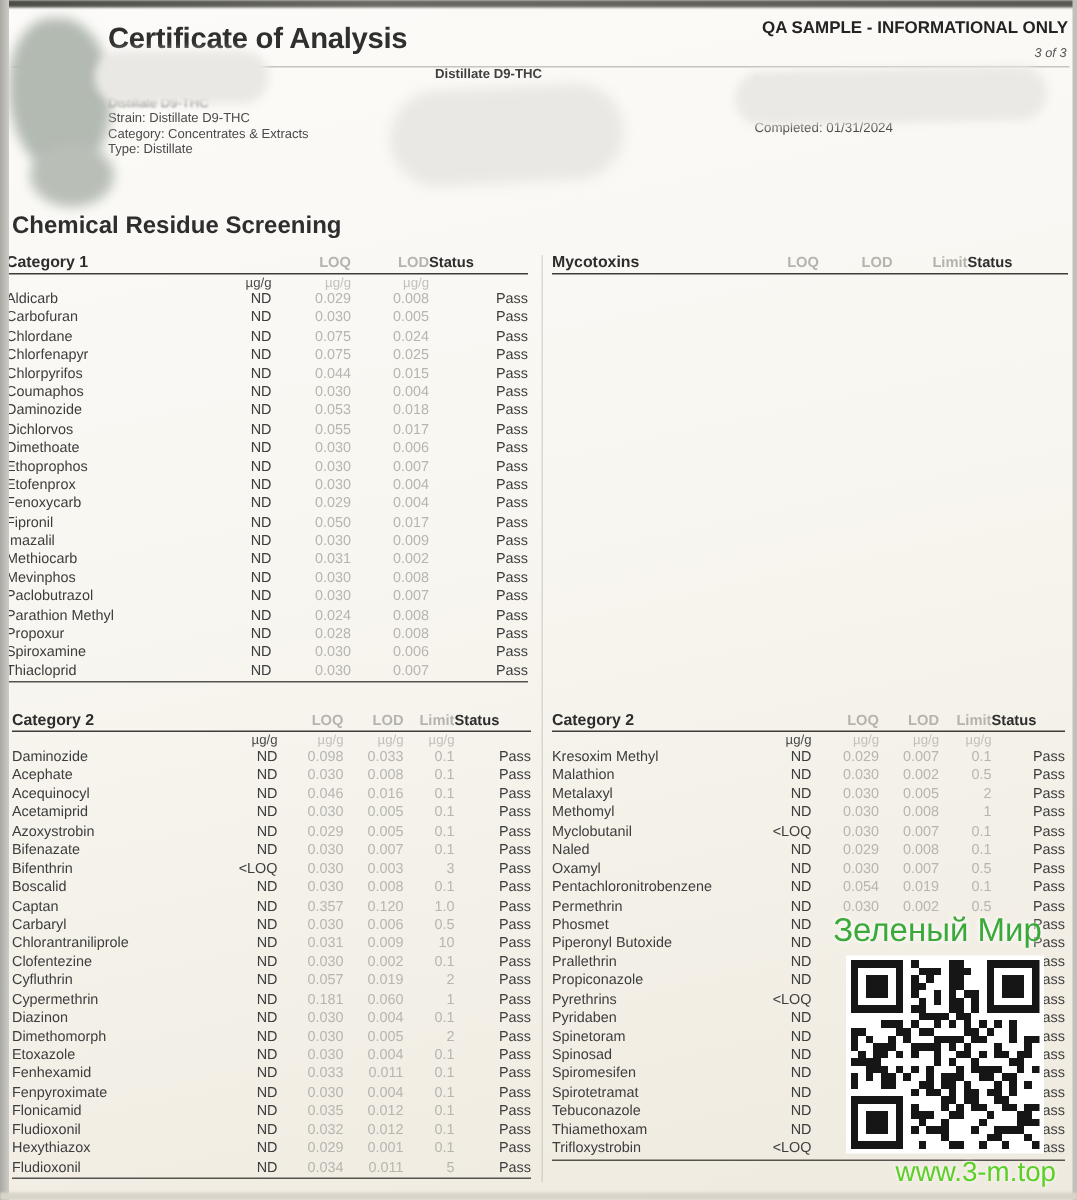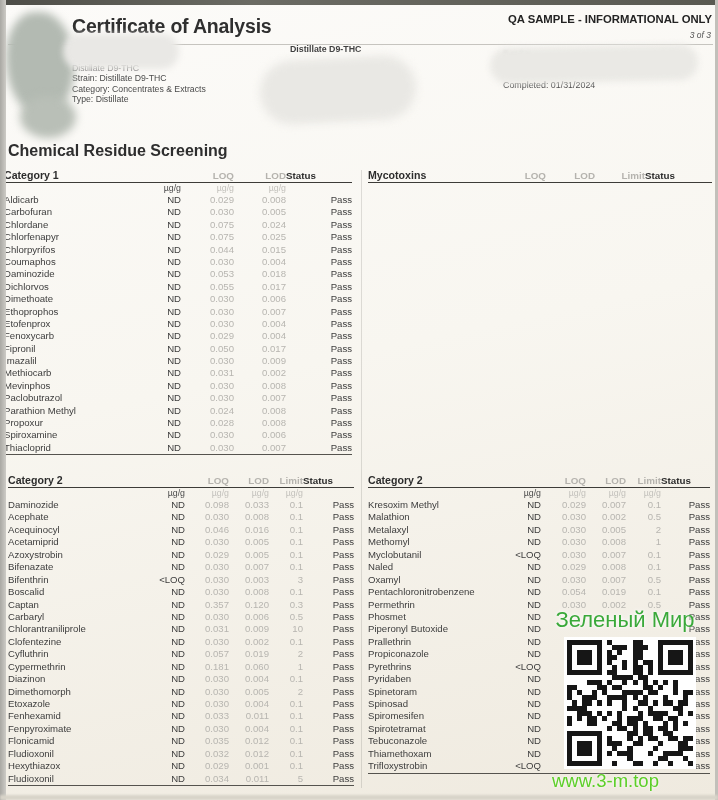--- a/index.html
+++ b/index.html
@@ -56,21 +56,21 @@
   .c-num{text-align:right;color:#b7b5b0;}
   .c-status{text-align:right;color:#3d3d3d;}
   .u-dark{color:#4a4a4a;}
   .u-gray{color:#c3c1bc;}
   .vdivider{left:361px;top:170px;width:1px;height:618px;background:rgba(90,90,85,.18);}
 
   
   .wm-text{left:549px;top:607px;width:152px;text-align:center;font-size:22px;color:#3aa93a;white-space:nowrap;
     text-shadow:0 0 3px rgba(255,255,255,.95),0 0 6px rgba(255,255,255,.7);filter:blur(.3px);}
   .qr-box{left:564px;top:637px;width:132px;height:132px;background:#ffffff;padding:3px;box-sizing:border-box;}
-  .wm-url{left:552px;top:770px;width:152px;text-align:left;font-size:18.5px;color:#5ccf28;white-space:nowrap;
+  .wm-url{left:552px;top:770px;width:152px;text-align:right;font-size:18.5px;color:#5ccf28;white-space:nowrap;
     text-shadow:0 0 3px rgba(255,255,255,.95);filter:blur(.3px);}
 </style>
 </head>
 <body>
 
 <div class="photo">
   <div class="page">
 
     <div class="abs doc-title">Certificate of Analysis</div>
     <div class="abs qa-notice">QA SAMPLE - INFORMATIONAL ONLY</div>
@@ -345,21 +345,21 @@
           <span class="c-num">0.030</span>
           <span class="c-num">0.008</span>
           <span class="c-num">0.1</span>
           <span class="c-status">Pass</span>
         </div>
         <div class="trow tdata">
           <span class="c-name">Captan</span>
           <span class="c-res">ND</span>
           <span class="c-num">0.357</span>
           <span class="c-num">0.120</span>
-          <span class="c-num">0.3</span>
+          <span class="c-num">1.0</span>
           <span class="c-status">Pass</span>
         </div>
         <div class="trow tdata">
           <span class="c-name">Carbaryl</span>
           <span class="c-res">ND</span>
           <span class="c-num">0.030</span>
           <span class="c-num">0.006</span>
           <span class="c-num">0.5</span>
           <span class="c-status">Pass</span>
         </div>

